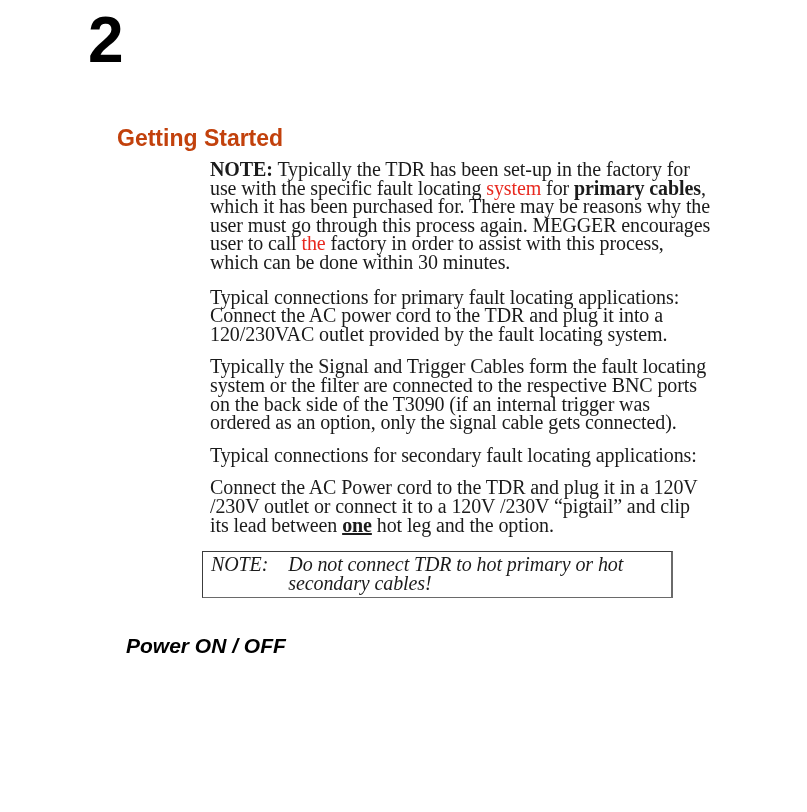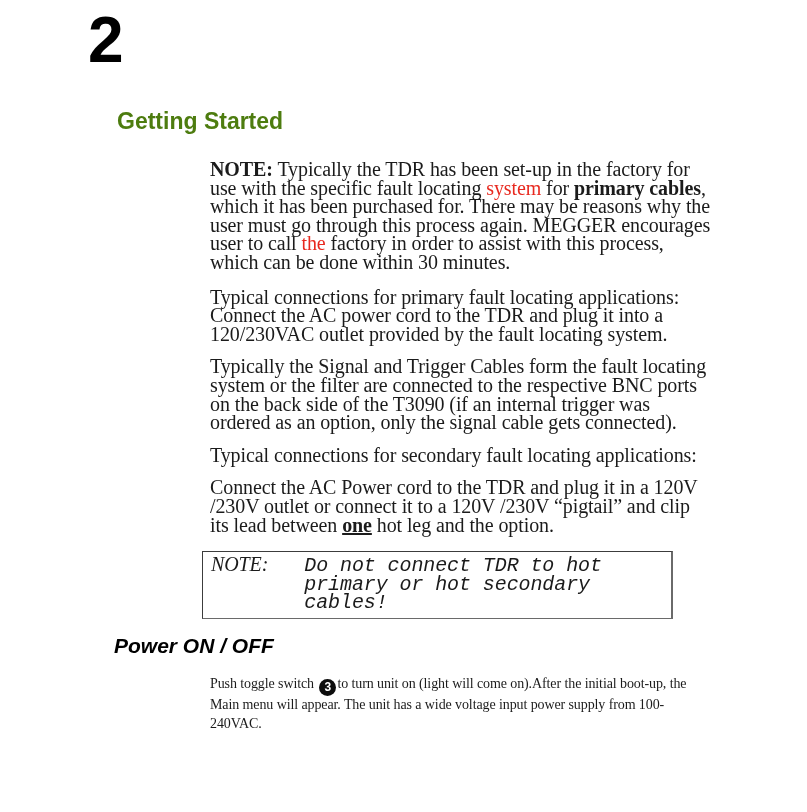--- a/index.html
+++ b/index.html
@@ -6,47 +6,47 @@
   .page {
     position:relative; width:807px; height:812px; background:#ffffff;
     font-family:"Liberation Serif", serif; color:#1b1b1b; overflow:hidden;
   }
   .chapter-number {
     position:absolute; left:88px; top:8px; margin:0;
     font-family:"Liberation Sans", sans-serif; font-weight:bold;
     font-size:64px; line-height:1; color:#000;
   }
   .section-title {
-    position:absolute; left:117px; top:108px; margin:0;
+    position:absolute; left:117px; top:125px; margin:0;
     font-family:"Liberation Sans", sans-serif; font-weight:bold;
-    font-size:23px; color:#4d7c0f;text-align:right;
+    font-size:23px; color:#c2410c;text-align:right;
   }
   .subsection-title {
-    position:absolute; left:114px; top:634px; margin:0;
+    position:absolute; left:126px; top:634px; margin:0;
     font-family:"Liberation Sans", sans-serif; font-weight:bold; font-style:italic;
     font-size:21px; color:#000;
   }
   .body-col {
     position:absolute; left:210px; top:160px; width:502px;
     font-size:20px; line-height:18.6px; letter-spacing:-0.1px;
   }
   .body-col p { margin:0; }
   .para-gap-sm { margin-top:14px !important; }
   .para-gap-md { margin-top:16px !important; }
   .bold-head { font-weight:normal; }
   .bold { font-weight:bold; }
   .red { color:var(--highlight-red, #e8291f); }
   .emph-one { font-weight:bold; text-decoration:underline; }
   .note-box {
     margin-top:17px; margin-left:-8px; width:452px;
     border:1px solid #3c3c3c; border-right:2px solid #6a6a6a; border-bottom:1px solid #6a6a6a;
     padding:3px 8px 5px 8px; font-style:italic; display:flex; align-items:baseline;
   }
   .note-box .note-box-label { flex:0 0 auto; }
-  .note-box .note-box-text { margin-left:36px;font-family:Liberation Mono, monospace; }
+  .note-box .note-box-text { margin-left:20px; }
   .power-para {
     position:absolute; left:210px; top:675px; width:502px;
     font-size:14px; line-height:18.6px; letter-spacing:-0.1px; margin:0;
   }
   .step-circle {
     display:inline-block; width:17px; height:17px; border-radius:50%;
     background:#0d0d0d; color:#fff; font-family:"Liberation Sans", sans-serif;
     font-weight:bold; font-size:12px; line-height:17px; text-align:center;
     vertical-align:-3px; margin:0 1px 0 2px; letter-spacing:0;
   }
@@ -77,15 +77,14 @@
 
     <div class="note-box">
       <span class="note-box-label">NOTE:</span>
       <span class="note-box-text">Do not connect TDR to hot primary or hot secondary cables!</span>
     </div>
 
   </div>
 
   <h2 class="subsection-title">Power ON / OFF</h2>
 
-  <p class="power-para"><span>Push toggle switch </span><span class="step-circle">3</span><span>to turn unit on (light will come on).After the initial boot-up, the Main menu will appear. The unit has a wide voltage input power supply from 100-240VAC.</span></p>
 
 </div>
 
 </body></html>

